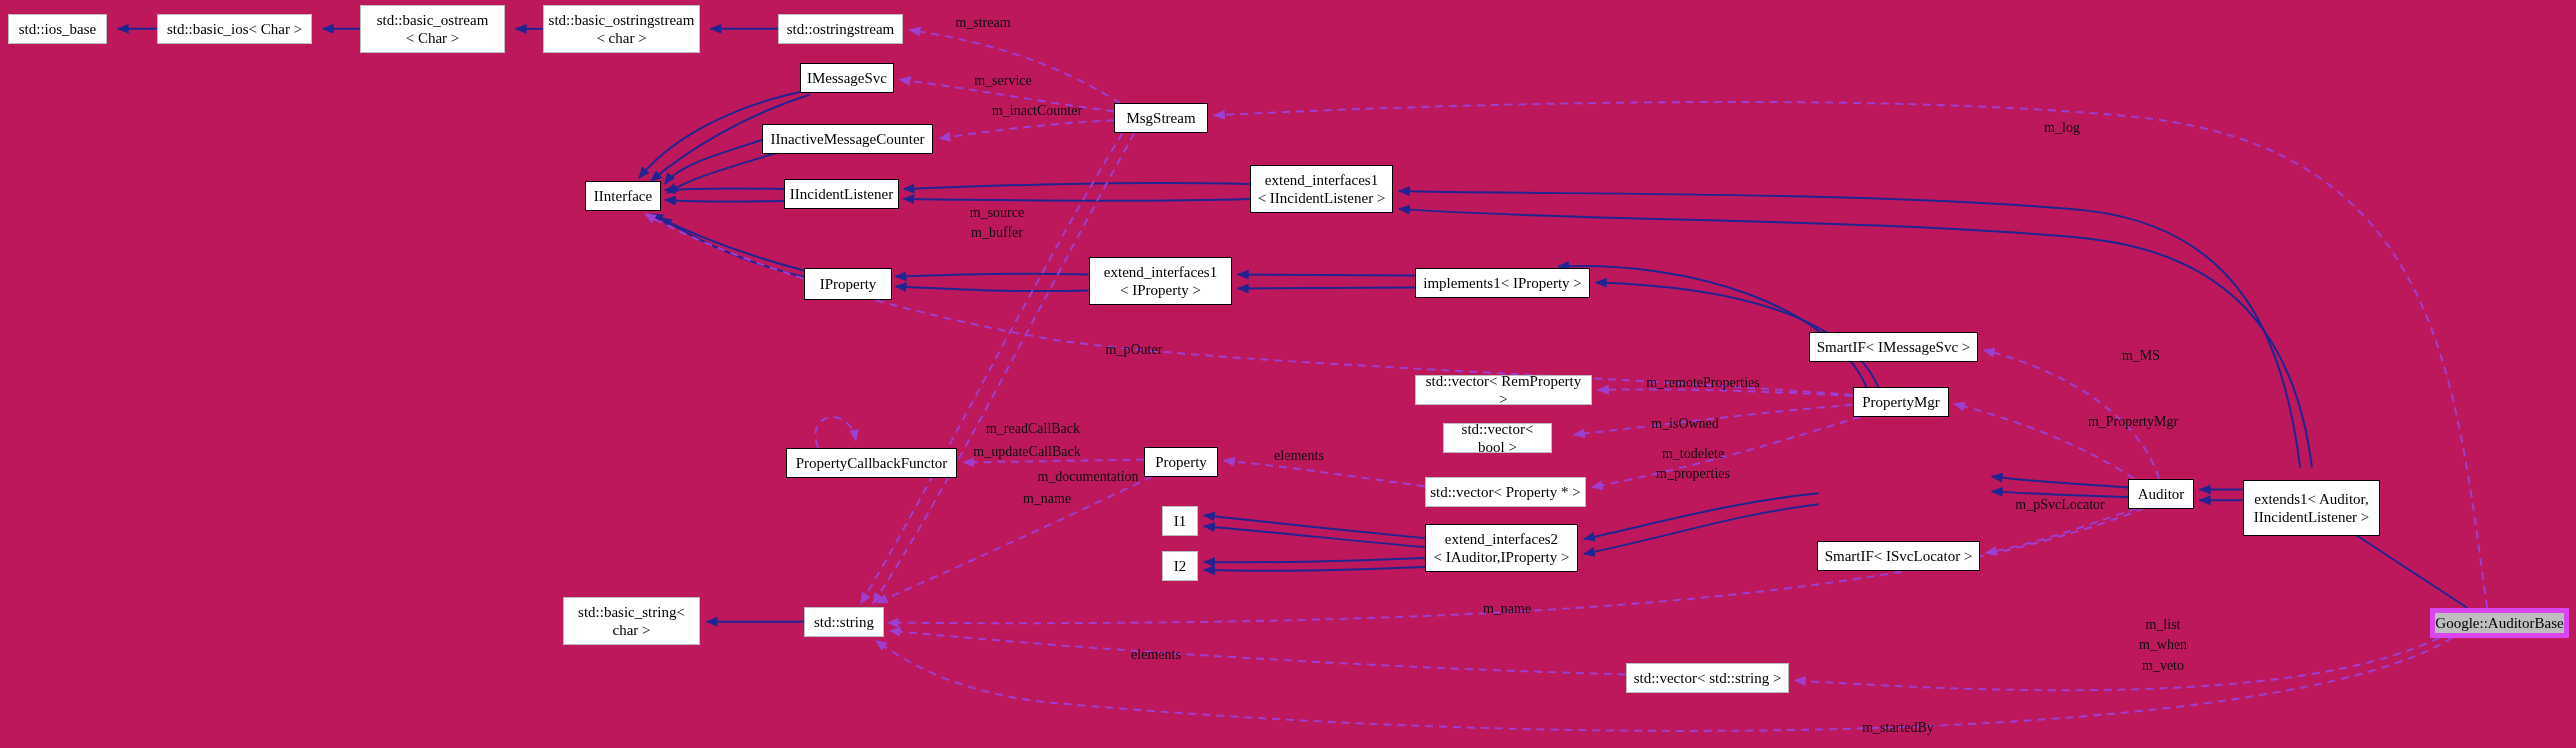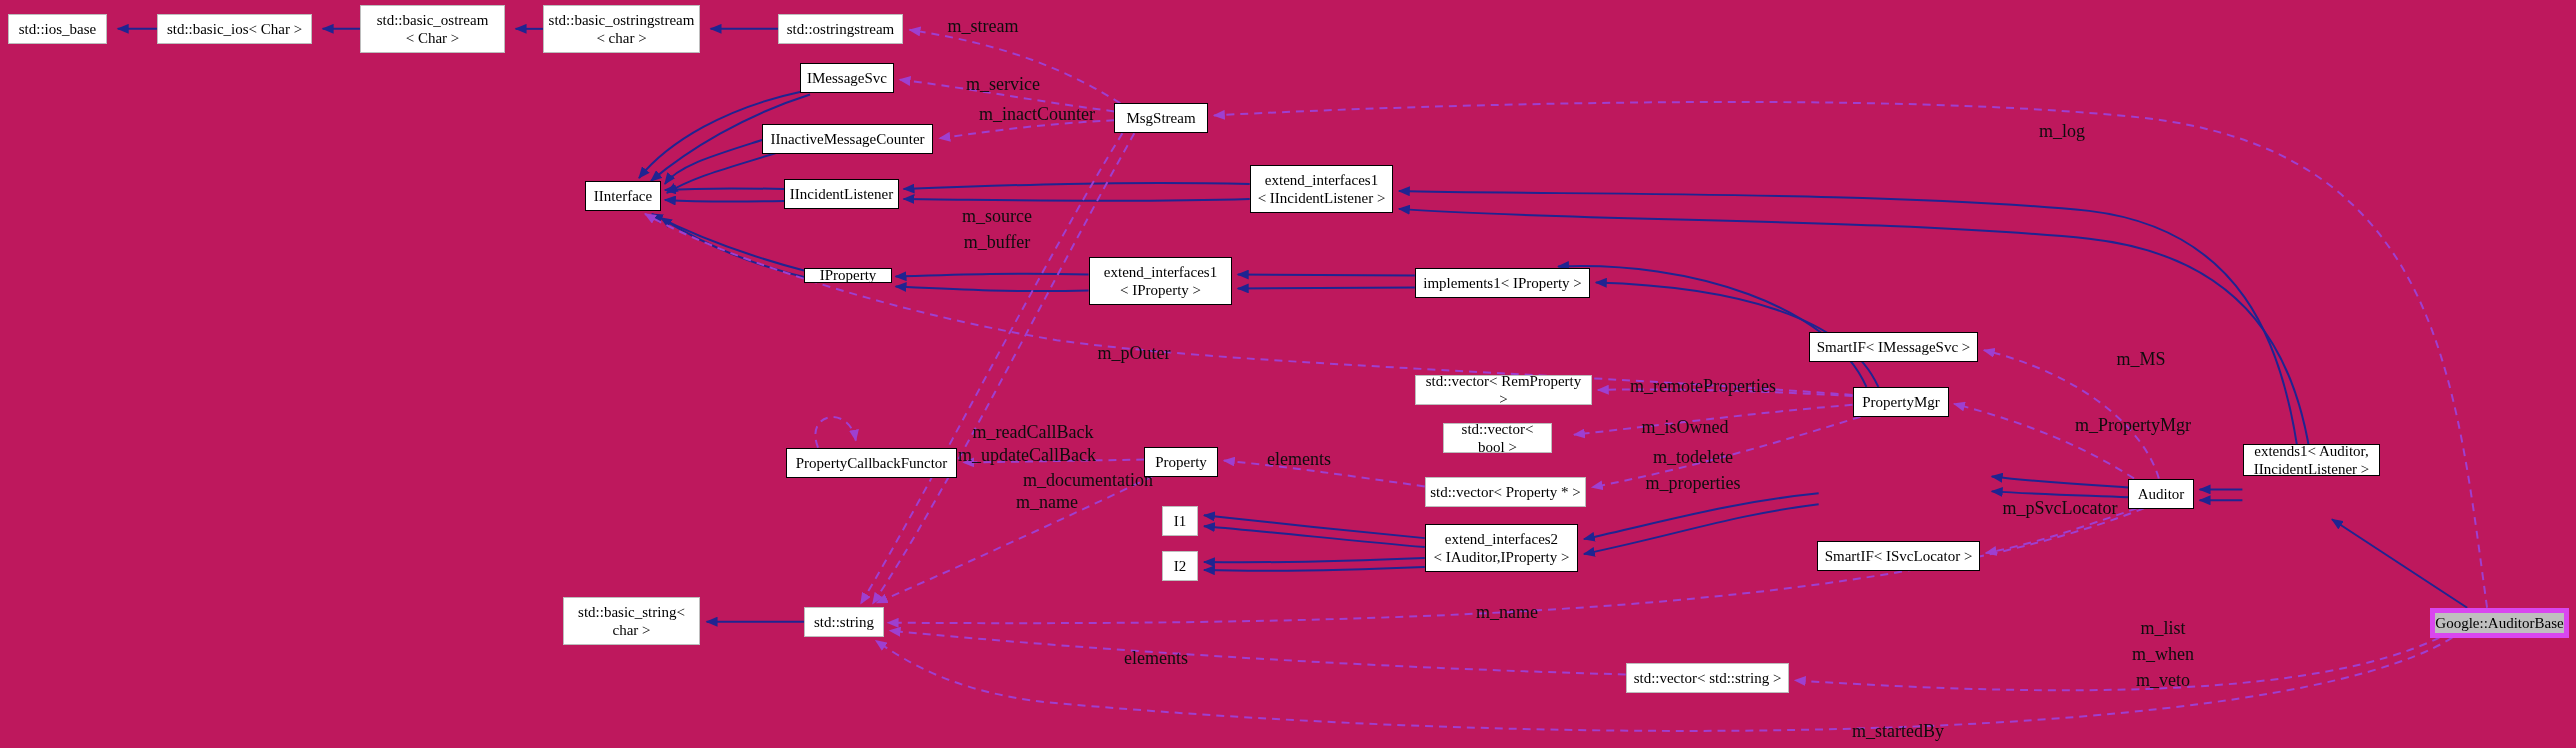--- a/index.html
+++ b/index.html
@@ -23,21 +23,21 @@
     color:#000;
     z-index:2;
     padding:0 4px;
     cursor:pointer;
   }
   .node.std{border:1.4px solid #bdbdbd;}
   .node.target{background:#bfbfbf;border:5px solid #d946ef;cursor:default;}
   .elabel{
     position:absolute;
     transform:translateX(-50%);
-    font-size:18px;color:#0d0d0d;
+    font-size:14px;color:#0d0d0d;
     text-align:center;white-space:pre-line;line-height:1.45;
     z-index:3;
   }
 </style>
 </head>
 <body>
 
 <div id="canvas">
 
   <svg id="edges" width="2576" height="748" viewBox="0 0 2589 752">
@@ -119,33 +119,33 @@
   <div class="node std" style="left:543px;top:5px;width:157px;height:48px">std::basic_ostringstream
 &lt; char &gt;</div>
   <div class="node std" style="left:778px;top:14px;width:125px;height:30px">std::ostringstream</div>
   <div class="node" style="left:800px;top:63px;width:94px;height:30px">IMessageSvc</div>
   <div class="node" style="left:762px;top:124px;width:171px;height:30px">IInactiveMessageCounter</div>
   <div class="node" style="left:1114px;top:103px;width:94px;height:30px">MsgStream</div>
   <div class="node" style="left:585px;top:181px;width:76px;height:30px">IInterface</div>
   <div class="node" style="left:784px;top:179px;width:115px;height:30px">IIncidentListener</div>
   <div class="node" style="left:1250px;top:165px;width:143px;height:48px">extend_interfaces1
 &lt; IIncidentListener &gt;</div>
-  <div class="node" style="left:804px;top:268px;width:88px;height:15px">IProperty</div>
+  <div class="node" style="left:804px;top:268px;width:88px;height:32px">IProperty</div>
   <div class="node" style="left:1089px;top:257px;width:143px;height:48px">extend_interfaces1
 &lt; IProperty &gt;</div>
   <div class="node" style="left:1415px;top:268px;width:175px;height:30px">implements1&lt; IProperty &gt;</div>
   <div class="node" style="left:1809px;top:332px;width:169px;height:30px">SmartIF&lt; IMessageSvc &gt;</div>
   <div class="node std" style="left:1415px;top:375px;width:177px;height:30px">std::vector&lt; RemProperty &gt;</div>
   <div class="node" style="left:1853px;top:387px;width:96px;height:30px">PropertyMgr</div>
   <div class="node std" style="left:1443px;top:423px;width:109px;height:30px">std::vector&lt; bool &gt;</div>
   <div class="node" style="left:786px;top:448px;width:171px;height:30px">PropertyCallbackFunctor</div>
   <div class="node" style="left:1144px;top:447px;width:74px;height:30px">Property</div>
   <div class="node std" style="left:1425px;top:477px;width:161px;height:30px">std::vector&lt; Property * &gt;</div>
   <div class="node" style="left:2128px;top:479px;width:66px;height:30px">Auditor</div>
-  <div class="node" style="left:2243px;top:444px;width:137px;height:32px">extends1&lt; Auditor,
+  <div class="node" style="left:2243px;top:480px;width:137px;height:56px">extends1&lt; Auditor,
 IIncidentListener &gt;</div>
   <div class="node std" style="left:1162px;top:506px;width:36px;height:30px">I1</div>
   <div class="node" style="left:1425px;top:524px;width:153px;height:48px">extend_interfaces2
 &lt; IAuditor,IProperty &gt;</div>
   <div class="node std" style="left:1162px;top:551px;width:36px;height:30px">I2</div>
   <div class="node" style="left:1817px;top:541px;width:163px;height:30px">SmartIF&lt; ISvcLocator &gt;</div>
   <div class="node std" style="left:563px;top:597px;width:137px;height:48px">std::basic_string&lt;
 char &gt;</div>
   <div class="node std" style="left:804px;top:607px;width:80px;height:30px">std::string</div>
   <div class="node std" style="left:1626px;top:663px;width:163px;height:30px">std::vector&lt; std::string &gt;</div>

